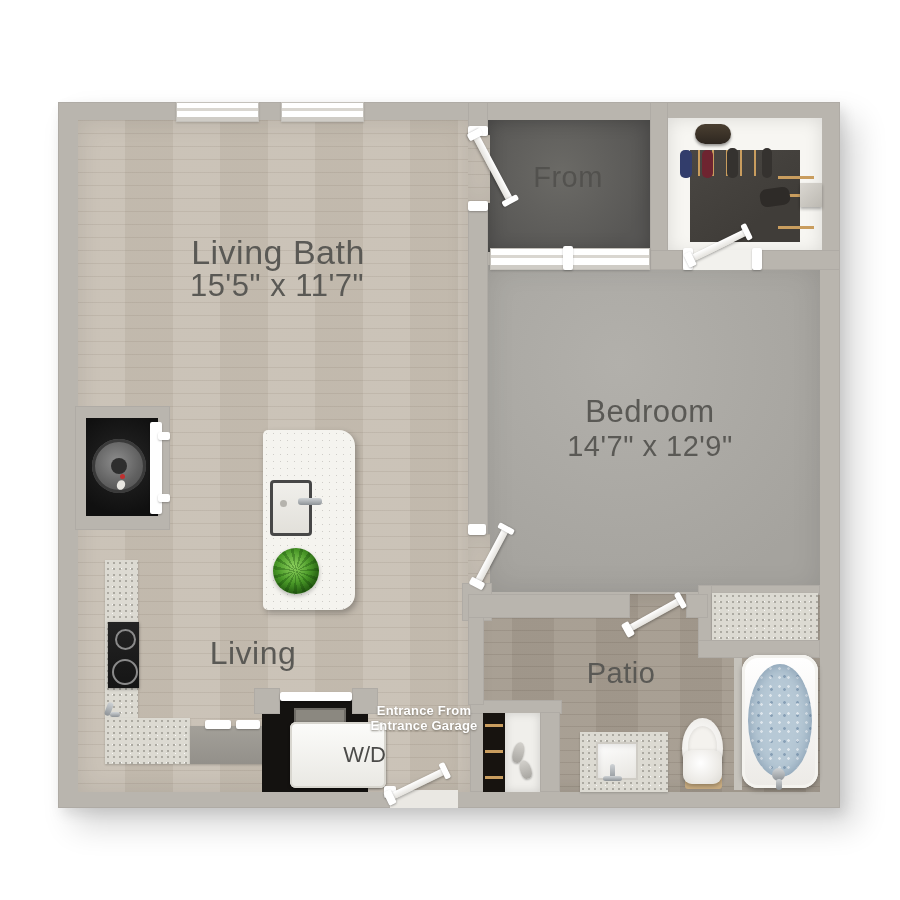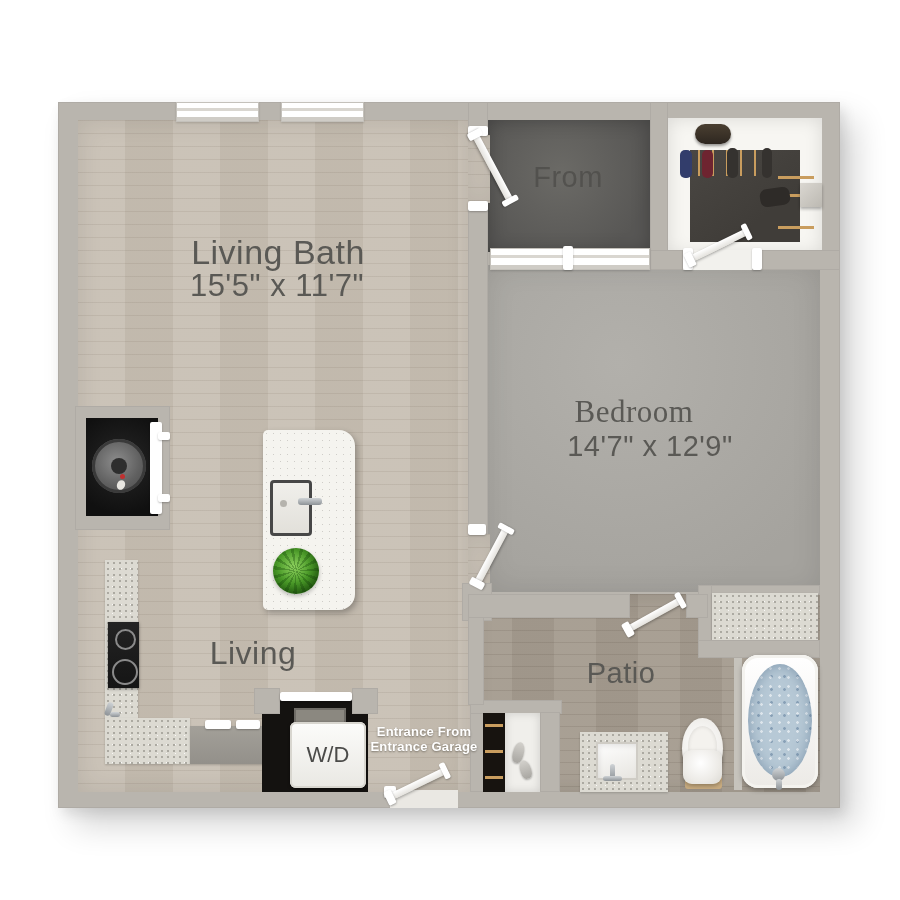--- a/index.html
+++ b/index.html
@@ -117,21 +117,21 @@
   <div class="abs" style="left:212px;top:378px;width:36px;height:50px;background:linear-gradient(#f0efeb,#e2e0da);border:3px solid #474747;border-radius:4px;"></div>
   <div class="abs" style="left:222px;top:398px;width:7px;height:7px;border-radius:50%;background:#b5b3ad;"></div>
   <div class="abs chrome" style="left:240px;top:396px;width:24px;height:7px;"></div>
   <div class="abs plant" style="left:215px;top:446px;width:46px;height:46px;"></div>
 
   <div class="abs" style="left:204px;top:596px;width:106px;height:94px;background:#141210;"></div>
   <div class="abs wall" style="left:196px;top:586px;width:26px;height:26px;"></div>
   <div class="abs wall" style="left:294px;top:586px;width:26px;height:26px;"></div>
   <div class="abs jamb" style="left:222px;top:590px;width:72px;height:9px;"></div>
   <div class="abs" style="left:236px;top:606px;width:52px;height:18px;background:#8b8880;box-shadow:inset 0 0 0 2px #6f6c66;"></div>
-  <div class="abs" style="left:232px;top:620px;width:76px;height:66px;border-radius:6px;background:linear-gradient(#fcfcfa,#e9e8e3);box-shadow:inset 0 0 0 2px #d8d6cf,0 1px 3px rgba(0,0,0,.5);display:flex;align-items:center;justify-content:center;">
+  <div class="abs" style="left:232px;top:620px;width:76px;height:66px;border-radius:6px;background:linear-gradient(#fcfcfa,#e9e8e3);box-shadow:inset 0 0 0 2px #d8d6cf,0 1px 3px rgba(0,0,0,.5);display:flex;align-items:center;justify-content:flex-end;padding-left:20px;">
     <span style="font-size:22px;color:#4b4b49;">W/D</span>
   </div>
 
   <div class="abs wall" style="left:412px;top:586px;width:14px;height:104px;"></div>
   <div class="abs wall" style="left:412px;top:598px;width:92px;height:14px;"></div>
   <div class="abs wall" style="left:482px;top:610px;width:20px;height:80px;"></div>
   <div class="abs" style="left:425px;top:611px;width:22px;height:79px;background:#17130f;"></div>
   <span class="bar" style="left:427px;top:622px;width:18px;"></span>
   <span class="bar" style="left:427px;top:648px;width:18px;"></span>
   <span class="bar" style="left:427px;top:674px;width:18px;"></span>
@@ -187,22 +187,22 @@
   <div class="abs door" style="left:419px;top:478px;width:63px;transform:rotate(-62deg);"></div>
 
   <div class="abs door" style="left:570px;top:524px;width:61px;transform:rotate(-29deg);"></div>
 
   <div class="abs jamb" style="left:326px;top:684px;width:12px;height:12px;"></div>
   <div class="abs door" style="left:332px;top:692px;width:62px;transform:rotate(-26deg);"></div>
 
   <div class="label" style="left:220px;top:150px;font-size:34px;">Living Bath</div>
   <div class="label" style="left:219px;top:184px;font-size:31px;">15'5" x 11'7"</div>
   <div class="label" style="left:510px;top:75px;font-size:29px;color:#4e4d4a;opacity:.8;">From</div>
-  <div class="label" style="left:576px;top:310px;font-size:31px;font-family:Liberation Serif, serif;">Bedroom</div>
+  <div class="label" style="left:592px;top:310px;font-size:31px;">Bedroom</div>
   <div class="label" style="left:592px;top:344px;font-size:29px;">14'7" x 12'9"</div>
   <div class="label" style="left:195px;top:551px;font-size:32px;">Living</div>
   <div class="label" style="left:563px;top:571px;font-size:29px;">Patio</div>
-  <div class="label" style="left:366px;top:637px;font-size:13px;font-weight:bold;color:#ffffff;line-height:15px;text-align:center;text-shadow:0 1px 2px rgba(80,75,65,.65);letter-spacing:.2px;">
+  <div class="label" style="left:366px;top:616px;font-size:13px;font-weight:bold;color:#ffffff;line-height:15px;text-align:center;text-shadow:0 1px 2px rgba(80,75,65,.65);letter-spacing:.2px;">
     <div>Entrance From</div>
     <div>Entrance Garage</div>
   </div>
 
 </div>
 
 </body></html>

